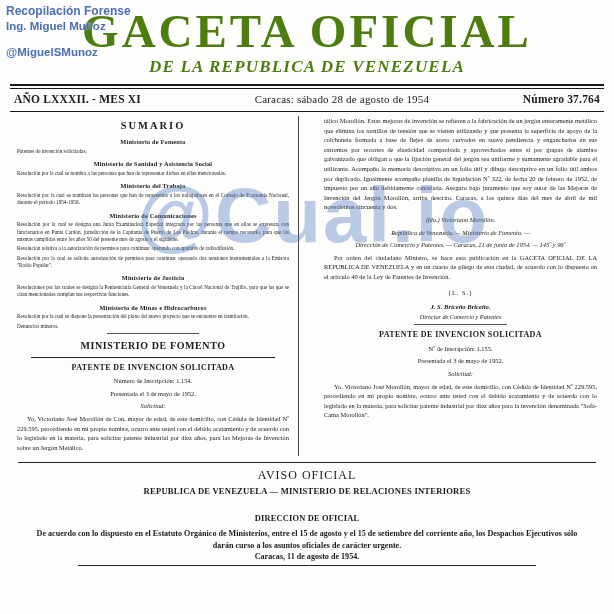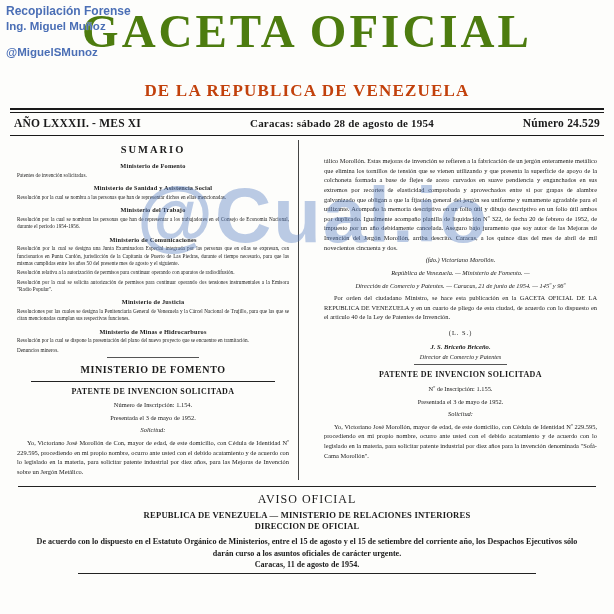--- a/index.html
+++ b/index.html
@@ -70,22 +70,23 @@
     letter-spacing: 3px;
     line-height: 1.02;
     margin: 2px 0 0 0;
     color: #4d7c0f;
   }
   .masthead .subtitle {
     font-family: "Liberation Serif", serif;
     font-weight: bold;
     font-size: 17px;
     letter-spacing: 1.2px;
-    margin-top: 25px;
-    color: #c2410c;
+    margin-top: 1px;
+    color: #4d7c0f;
+    font-style: italic;
   }
   .rule-thick {
     border: none;
     border-top: 2.2px solid #1a1a1a;
     margin: 7px 2px 0 2px;
   }
   .rule-thin {
     border: none;
     border-top: 1px solid #1a1a1a;
     margin: 2px 2px 0 2px;
@@ -95,32 +96,31 @@
     display: flex;
     justify-content: space-between;
     align-items: baseline;
     font-family: "Liberation Serif", serif;
     font-size: 11.5px;
     font-weight: bold;
     padding: 4px 6px 4px 6px;
     letter-spacing: 0.2px;
   }
   .issueline .mid {
-    font-weight: bold;
+    font-weight: normal;
     font-size: 11px;
     padding-left: 20px;
   }
 
   
   .columns {
     display: flex;
     gap: 16px;
     padding: 4px 0 0 0;
     position: relative;
-    align-items: center;
   }
   .col {
     width: 50%;
     box-sizing: border-box;
     padding: 0 9px;
     font-size: 5.3px;
     line-height: 1.45;
     text-align: justify;
   }
   .col.left {
@@ -211,21 +211,21 @@
     font-size: 12px;
     font-weight: normal;
     letter-spacing: 1px;
     margin-bottom: 3px;
     text-align: center;
   }
   .notice .nh1 {
     font-size: 8.6px;
     font-weight: bold;
     letter-spacing: 0.2px;
-    margin-bottom: 2px;
+    margin-bottom: 18px;
   }
   .notice .nh2 {
     font-size: 8.4px;
     font-weight: bold;
     letter-spacing: 0.2px;
     margin-bottom: 5px;
   }
   .notice .nbody {
     font-size: 8.1px;
     line-height: 1.52;
@@ -258,21 +258,21 @@
   <div class="masthead">
     <div class="title">GACETA OFICIAL</div>
     <div class="subtitle">DE LA REPUBLICA DE VENEZUELA</div>
   </div>
   <hr class="rule-thick">
   <hr class="rule-thin">
 
   <div class="issueline">
     <span>AÑO LXXXII. - MES XI</span>
     <span class="mid">Caracas: sábado 28 de agosto de 1954</span>
-    <span>Número 24.529</span>
+    <span>Número 37.764</span>
   </div>
   <hr class="rule-thin">
 
   <div class="columns">
 
     <div class="col left">
 
       <div class="sumario-head">SUMARIO</div>
 
       <div>

